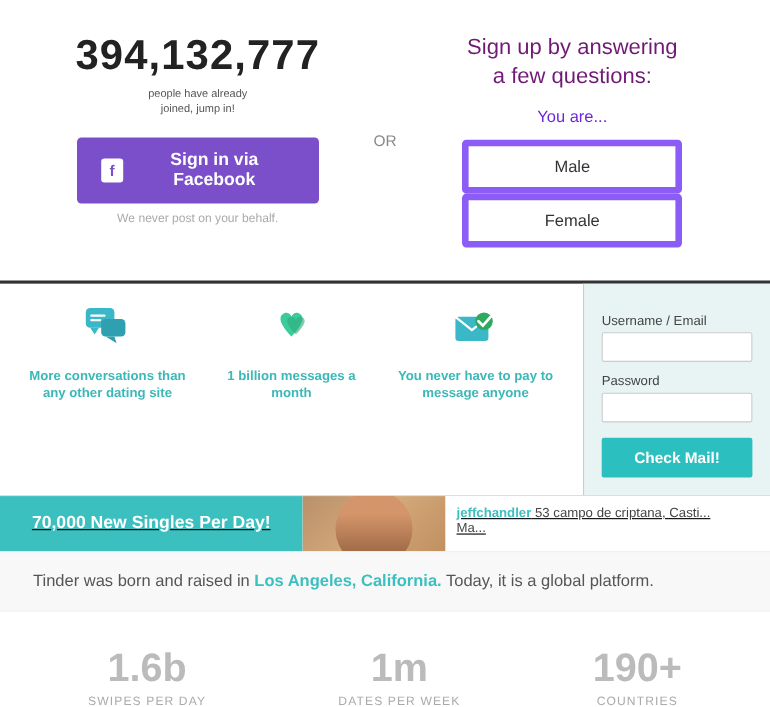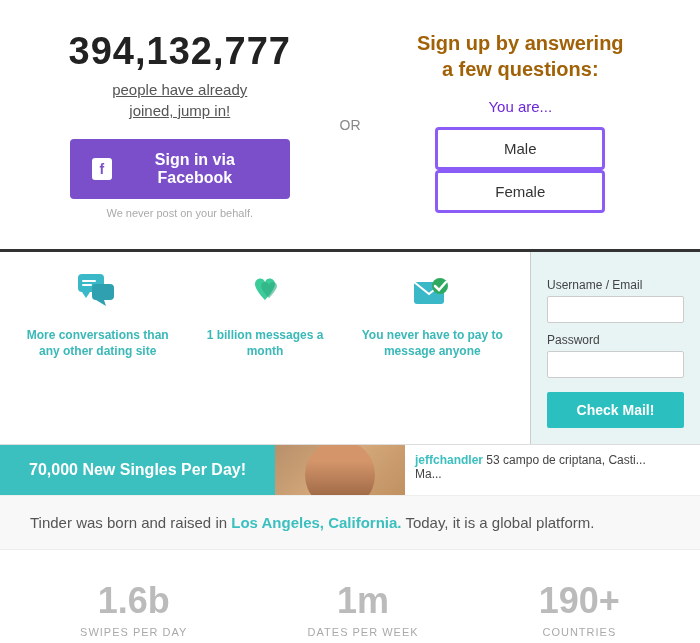--- a/index.html
+++ b/index.html
@@ -18,25 +18,24 @@
       text-align: center;
       flex: 1;
     }
     .hero-count {
       font-size: 38px;
       font-weight: bold;
       color: #222;
       letter-spacing: 1px;
     }
     .hero-subtitle {
-      font-size: 15px;
+      font-size: 10px;
       color: #555;
       margin-top: 6px;
       line-height: 1.4;
-      text-decoration: underline;
     }
     .fb-btn {
       display: flex;
       align-items: center;
       justify-content: center;
       background: #7b4fc9;
       color: #fff;
       border: none;
       border-radius: 4px;
       padding: 12px 22px;
@@ -69,37 +68,37 @@
       color: #888;
       padding: 0 20px;
       align-self: center;
     }
     .hero-right {
       flex: 1;
       text-align: center;
     }
     .hero-right h2 {
       font-size: 20px;
-      color: #a16207;
-      font-weight: bold;
+      color: #701a75;
+      font-weight: normal;
       margin-bottom: 16px;
       line-height: 1.3;
     }
     .you-are {
       font-size: 15px;
       color: #6d28d9;
       margin-bottom: 12px;
     }
     .gender-btn {
       display: block;
-      width: 170px;
+      width: 200px;
       margin: 0 auto;
       padding: 10px;
       background: #fff;
-      border: 3px solid #8b5cf6;
+      border: 6px solid #8b5cf6;
       border-radius: 4px;
       font-size: 15px;
       color: #333;
       cursor: pointer;
       text-align: center;
     }
     .feature-item {
       flex: 1;
       text-align: center;
       padding: 0 8px;
@@ -159,20 +158,21 @@
       font-weight: bold;
       cursor: pointer;
       border-radius: 2px;
     }
 
     
     .banner-section {
       display: flex;
       align-items: stretch;
       height: 50px;
+      text-decoration: underline;
     }
     .banner-teal {
       background: #3bbfbf;
       flex: 1;
       display: flex;
       align-items: center;
       justify-content: center;
     }
     .banner-teal span {
       font-size: 16px;

